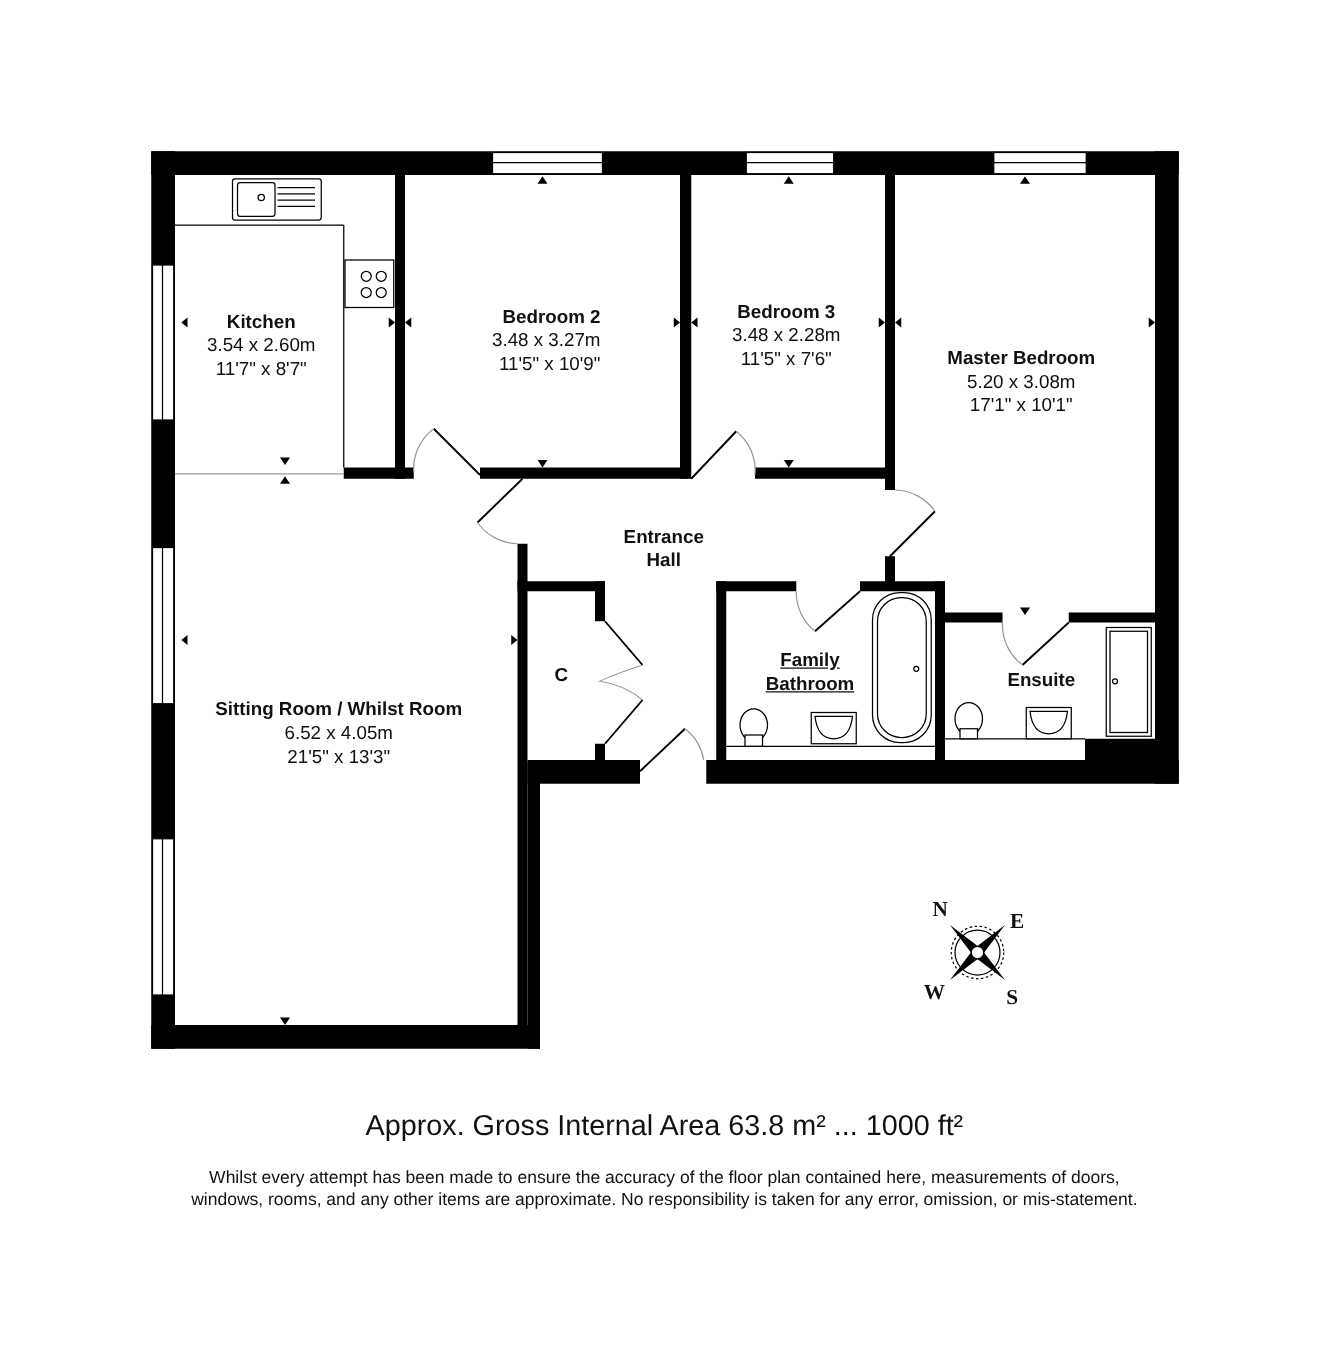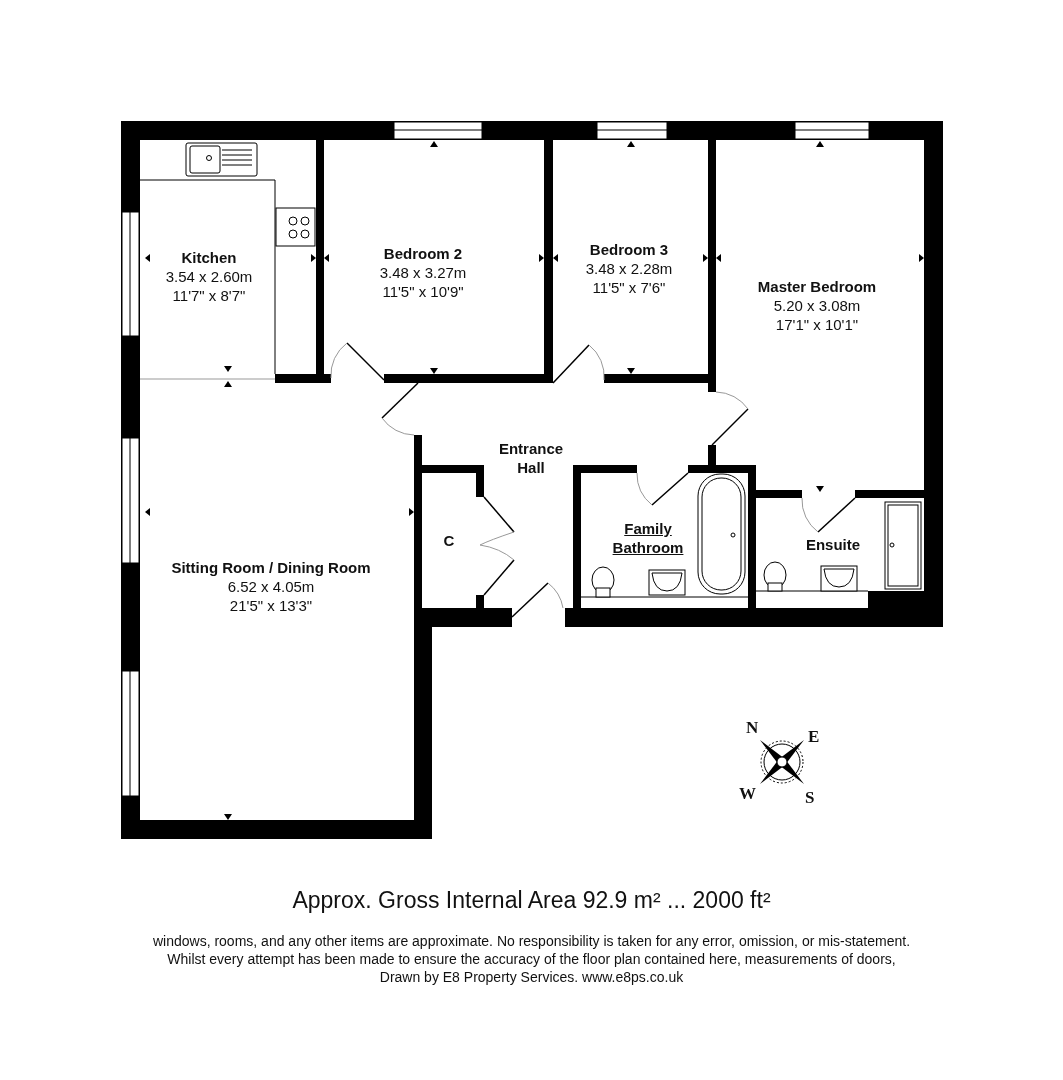--- a/index.html
+++ b/index.html
@@ -170,53 +170,52 @@
 <div style="position:absolute;left:746px;top:718px;font-family:'Liberation Serif',serif;font-weight:bold;font-size:17px;">N</div>
 <div style="position:absolute;left:808px;top:727px;font-family:'Liberation Serif',serif;font-weight:bold;font-size:17px;">E</div>
 <div style="position:absolute;left:739px;top:784px;font-family:'Liberation Serif',serif;font-weight:bold;font-size:17px;">W</div>
 <div style="position:absolute;left:805px;top:788px;font-family:'Liberation Serif',serif;font-weight:bold;font-size:17px;">S</div>
 
 <div class="room-label" style="left:209px;top:248px;text-align:center;">
   <span class="room-name">Kitchen</span>
   <span class="room-dim">3.54 x 2.60m</span>
   <span class="room-dim">11'7" x 8'7"</span>
 </div>
-<div class="room-label" style="left:423px;top:244px;">
+<div class="room-label" style="left:437px;top:244px;text-align:right;">
   <span class="room-name">Bedroom 2</span>
   <span class="room-dim">3.48 x 3.27m</span>
   <span class="room-dim">11'5" x 10'9"</span>
 </div>
 <div class="room-label" style="left:629px;top:240px;text-align:center;">
   <span class="room-name">Bedroom 3</span>
   <span class="room-dim">3.48 x 2.28m</span>
   <span class="room-dim">11'5" x 7'6"</span>
 </div>
 <div class="room-label" style="left:817px;top:241px;margin-top:36px;">
   <span class="room-name">Master Bedroom</span>
   <span class="room-dim">5.20 x 3.08m</span>
   <span class="room-dim">17'1" x 10'1"</span>
 </div>
-<div class="room-label" style="left:531px;top:439px;">
+<div class="room-label" style="left:531px;top:420px;">
   <span class="room-name">Entrance</span>
   <span class="room-name">Hall</span>
 </div>
 <div class="room-label" style="left:449px;top:531px;">
   <span class="room-name">C</span>
 </div>
 <div class="room-label" style="left:648px;top:519px;text-decoration:underline;">
   <span class="room-name">Family</span>
   <span class="room-name">Bathroom</span>
 </div>
 <div class="room-label" style="left:833px;top:535px;">
   <span class="room-name">Ensuite</span>
 </div>
 <div class="room-label" style="left:271px;top:558px;">
-  <span class="room-name">Sitting Room / Dining Room</span>
+  <span class="room-name">Sitting Room / Whilst Room</span>
   <span class="room-dim">6.52 x 4.05m</span>
   <span class="room-dim">21'5" x 13'3"</span>
 </div>
 
-<div class="footer area">Approx. Gross Internal Area 92.9 m² ... 2000 ft²</div>
+<div class="footer area">Approx. Gross Internal Area 63.8 m² ... 1000 ft²</div>
 <div class="footer disclaimer">
+  <span>Whilst every attempt has been made to ensure the accuracy of the floor plan contained here, measurements of doors,</span>
   <span>windows, rooms, and any other items are approximate. No responsibility is taken for any error, omission, or mis-statement.</span>
-  <span>Whilst every attempt has been made to ensure the accuracy of the floor plan contained here, measurements of doors,</span>
-  <span>Drawn by E8 Property Services. www.e8ps.co.uk</span>
 </div>
 
 </body></html>

